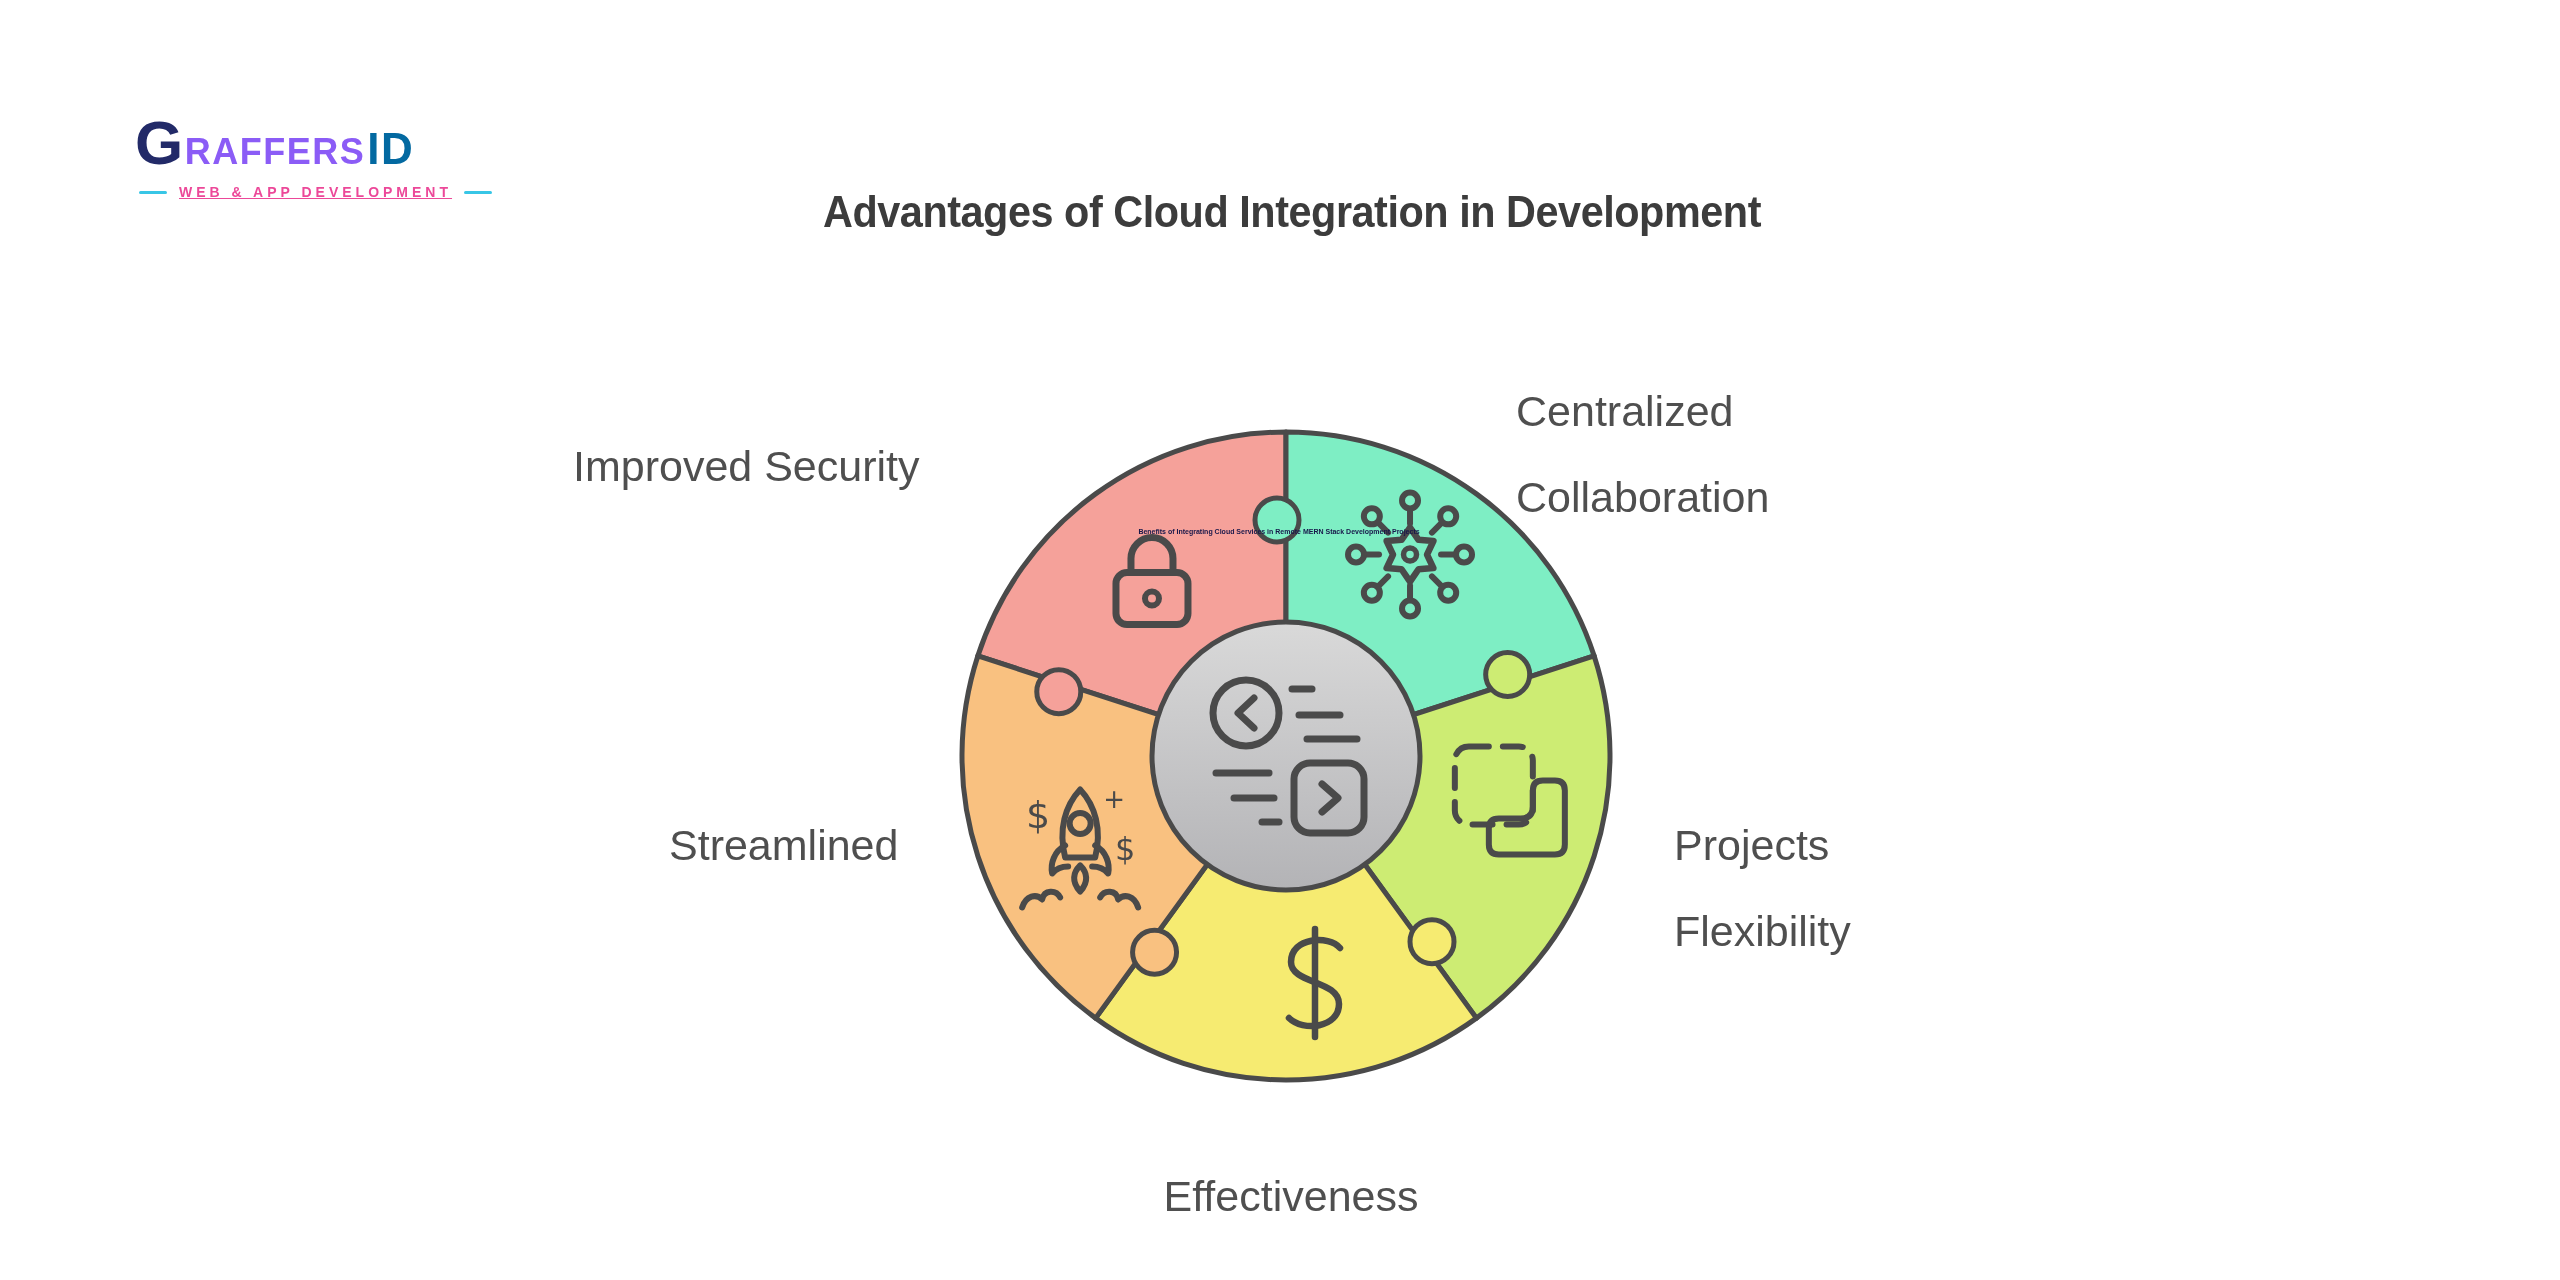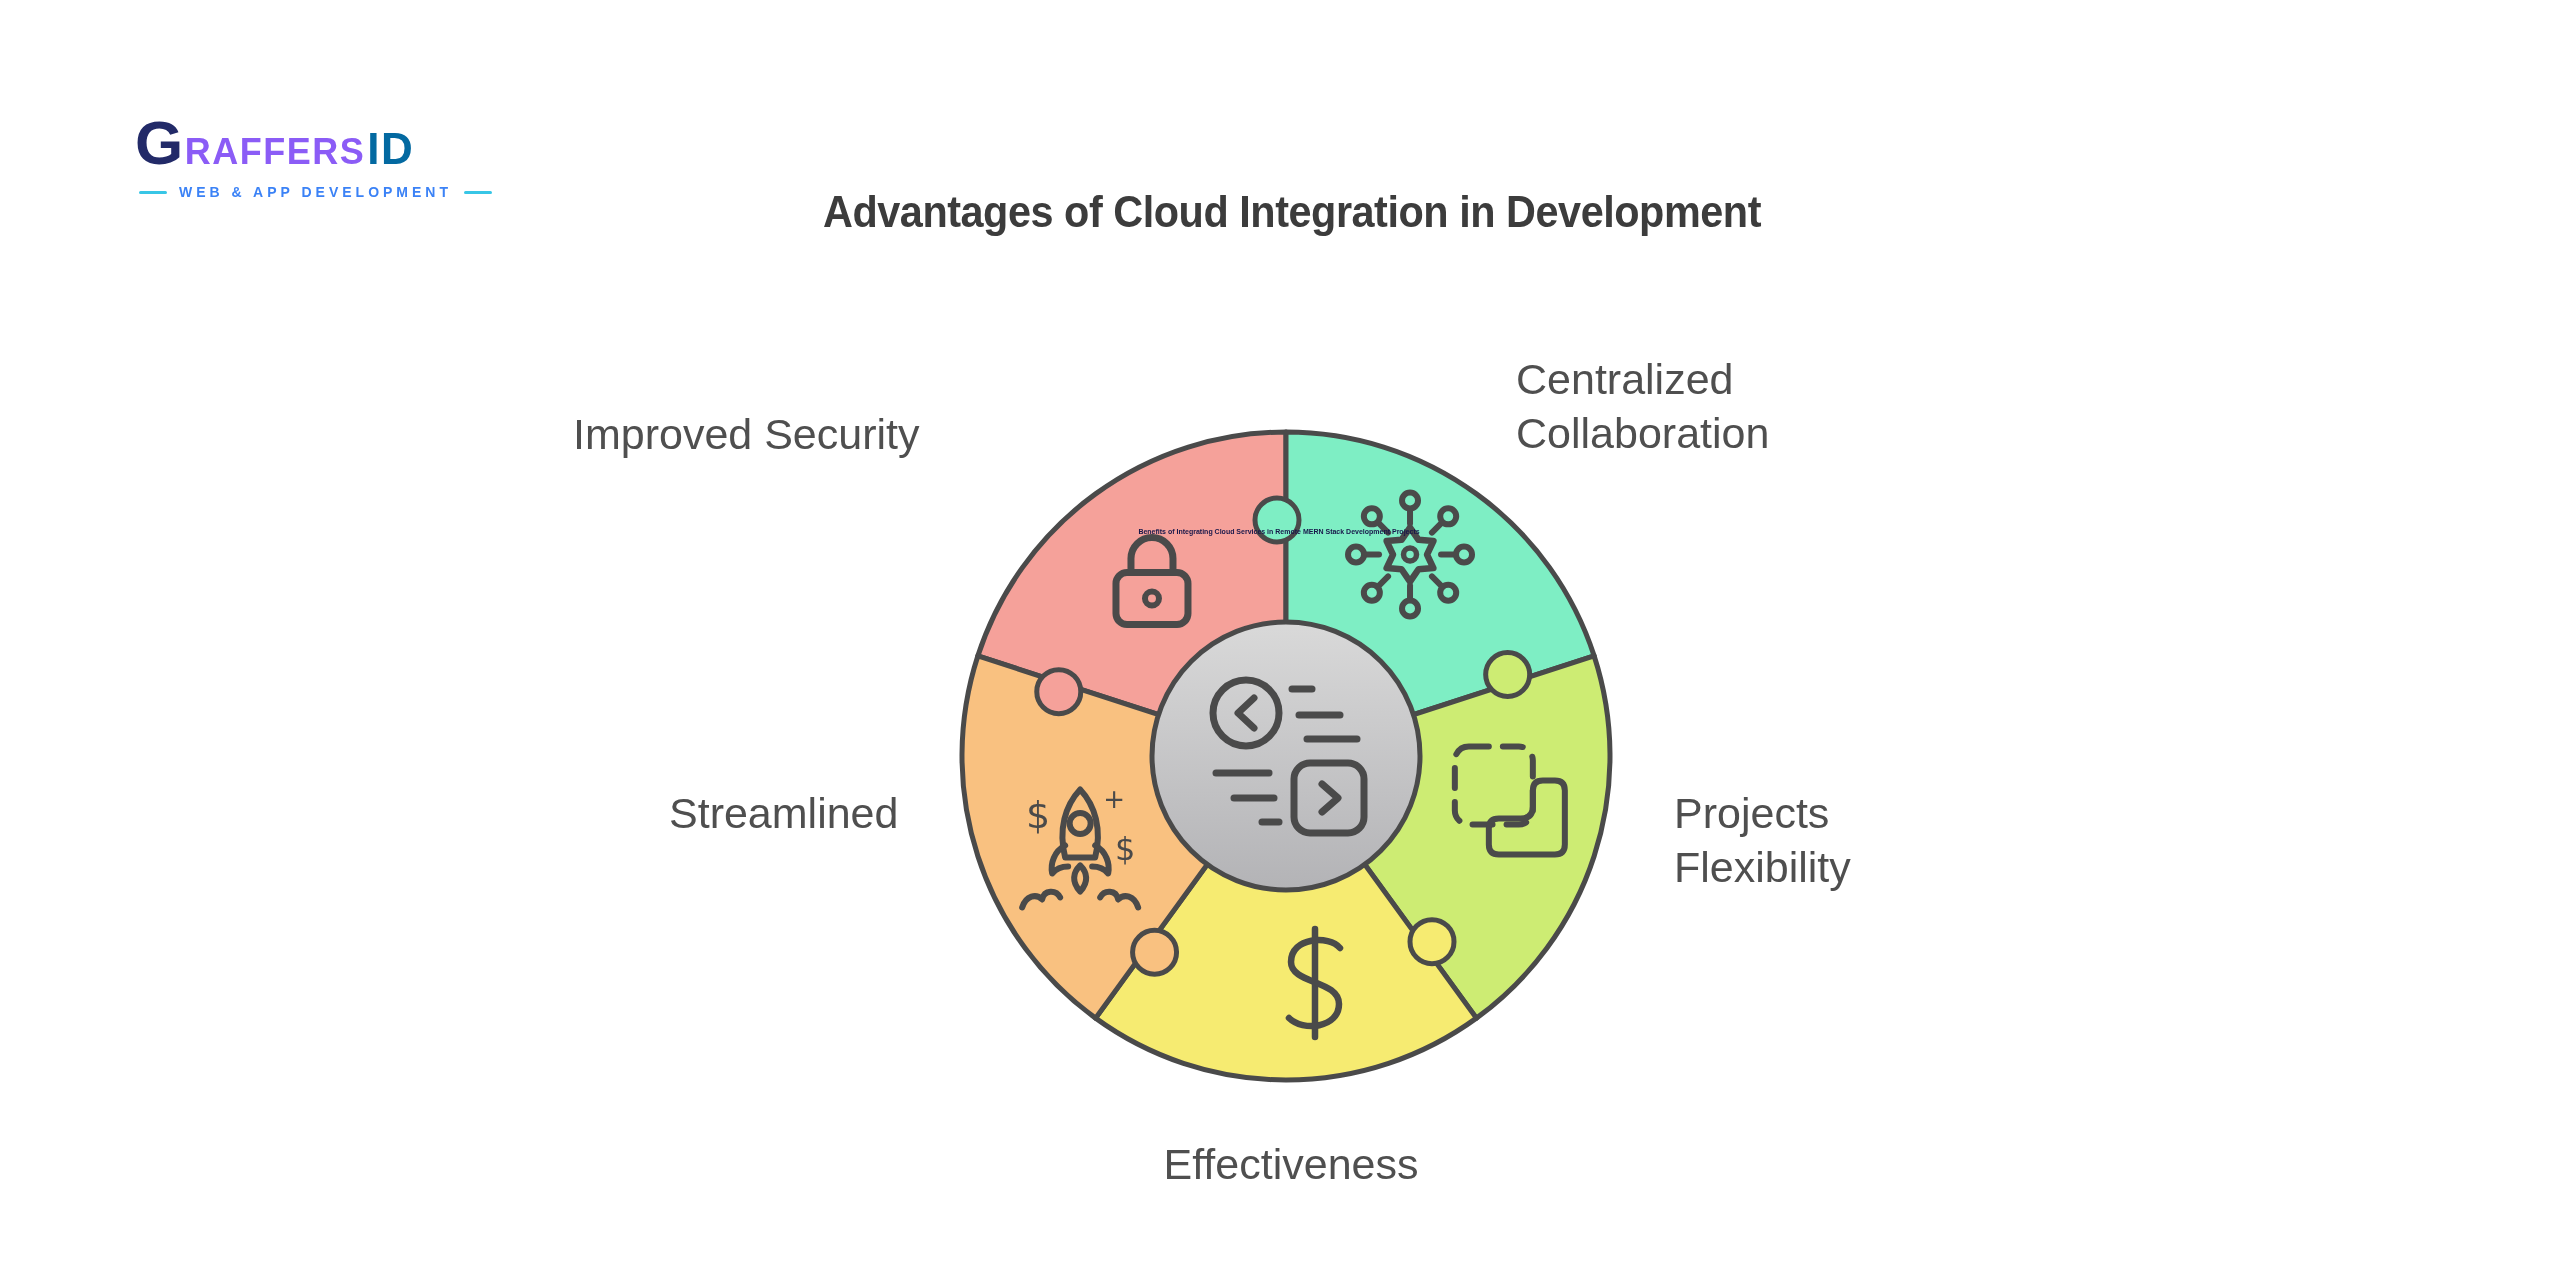--- a/index.html
+++ b/index.html
@@ -7,37 +7,37 @@
           font-family:"Liberation Sans", sans-serif;overflow:hidden;}
 
   
   .logo{position:absolute;left:135px;top:112px;}
   .brand{display:flex;align-items:baseline;letter-spacing:1.5px;}
   .brand .g{font-size:62px;font-weight:800;color:#222a68;line-height:1;}
   .brand .rest{font-size:36px;font-weight:800;color:#8b5cf6;line-height:1;}
   .brand .id{font-size:44px;font-weight:800;color:#0369a1;line-height:1;margin-left:2px;}
   .tagline-row{display:flex;align-items:center;gap:12px;margin-top:10px;margin-left:4px;}
   .dash{width:28px;height:3px;background:#38c6e6;border-radius:2px;}
-  .tagline{font-size:14px;font-weight:700;letter-spacing:4px;color:#3b82f6;white-space:nowrap;}
+  .tagline{font-size:14px;font-weight:700;letter-spacing:4px;color:#ec4899;white-space:nowrap;text-decoration:underline;}
 
   
   .title{position:absolute;left:692px;top:186px;width:1200px;text-align:center;
          font-size:45px;font-weight:700;letter-spacing:-0.5px;color:#3c3c3c;
          white-space:nowrap;transform:scaleX(0.92);transform-origin:50% 50%;}
 
   
   .caption{position:absolute;left:1029px;top:528px;width:500px;text-align:center;
            font-size:7px;font-weight:700;color:#17174a;white-space:nowrap;z-index:3;}
 
   
   svg.wheel{position:absolute;left:886px;top:356px;width:800px;height:800px;z-index:1;}
 
   
   .seg-label{position:absolute;font-size:43px;color:#4f4f4f;line-height:54px;z-index:2;}
-  .seg-label .ln{display:block;white-space:nowrap;}
+  .seg-label .ln{display:block;white-space:nowrap;margin-top:32px;}
   .lbl-security{left:573px;top:407px;width:500px;text-align:left;}
   .lbl-collab{left:1516px;top:352px;width:420px;text-align:left;}
   .lbl-flex{left:1674px;top:786px;width:380px;text-align:left;}
   .lbl-cost{left:1091px;top:1137px;width:400px;text-align:center;}
   .lbl-deploy{left:669px;top:786px;width:320px;text-align:left;}
 </style>
 </head>
 <body>
 
 <div class="canvas">

